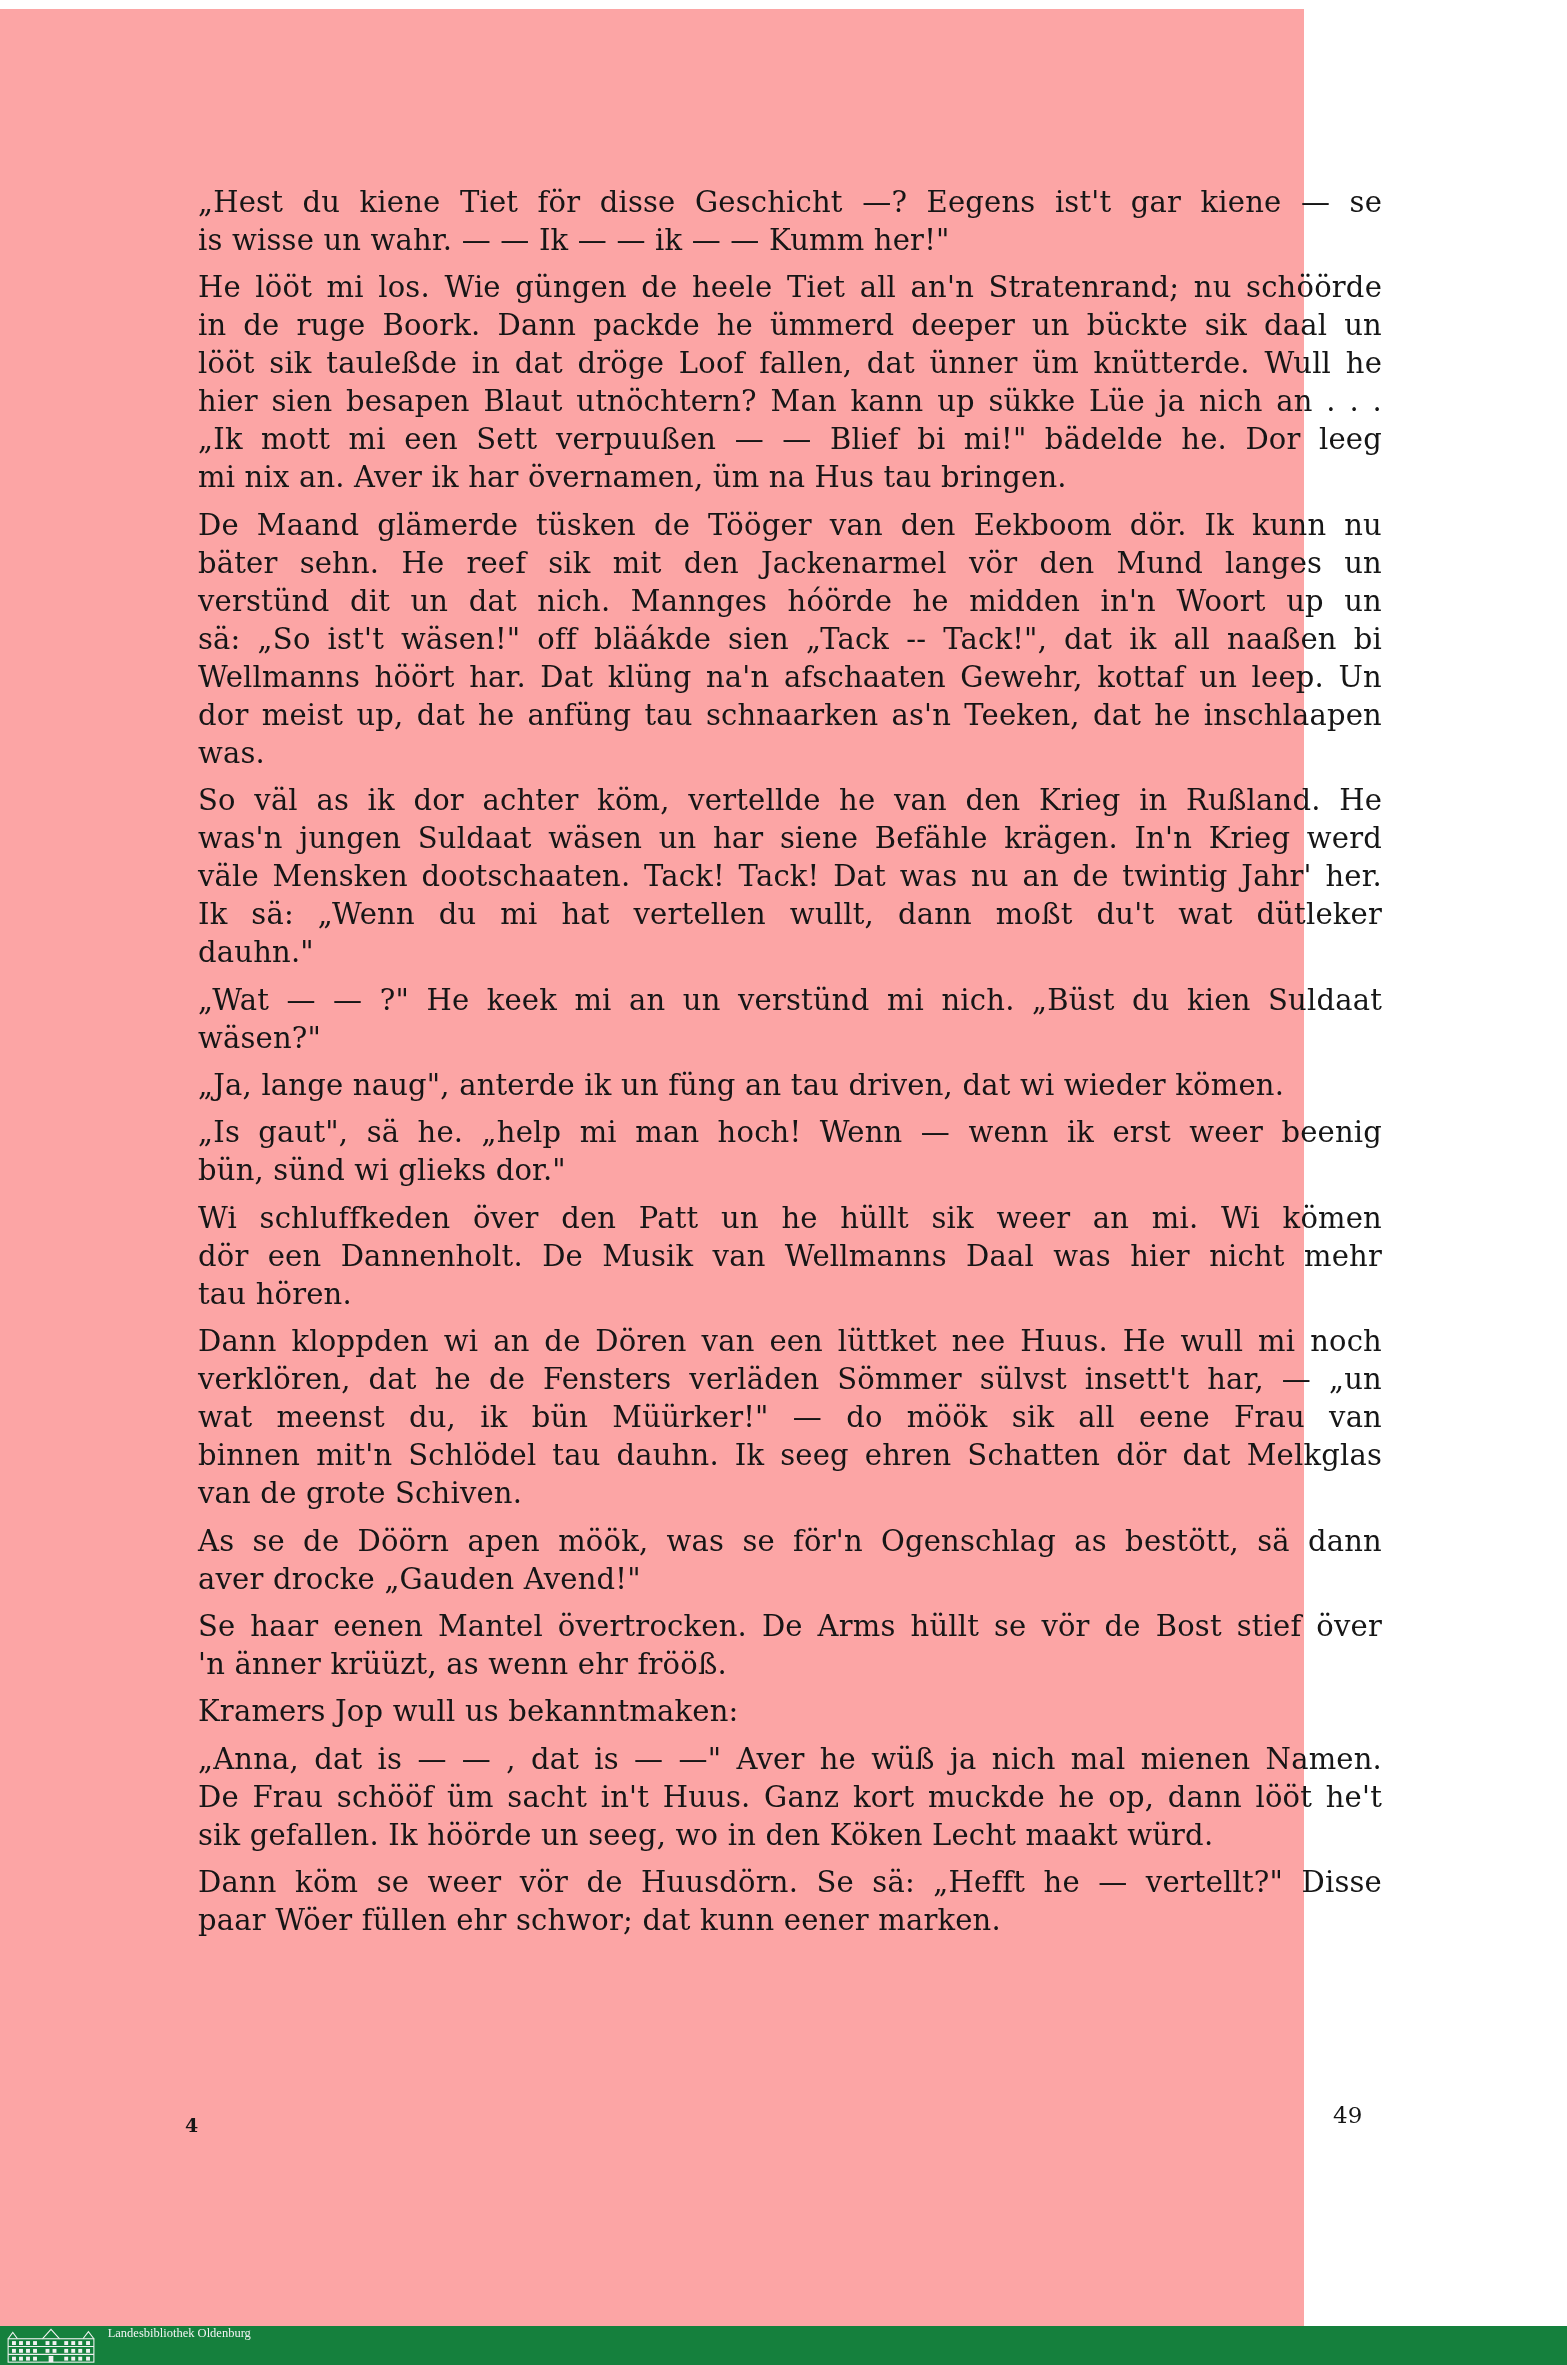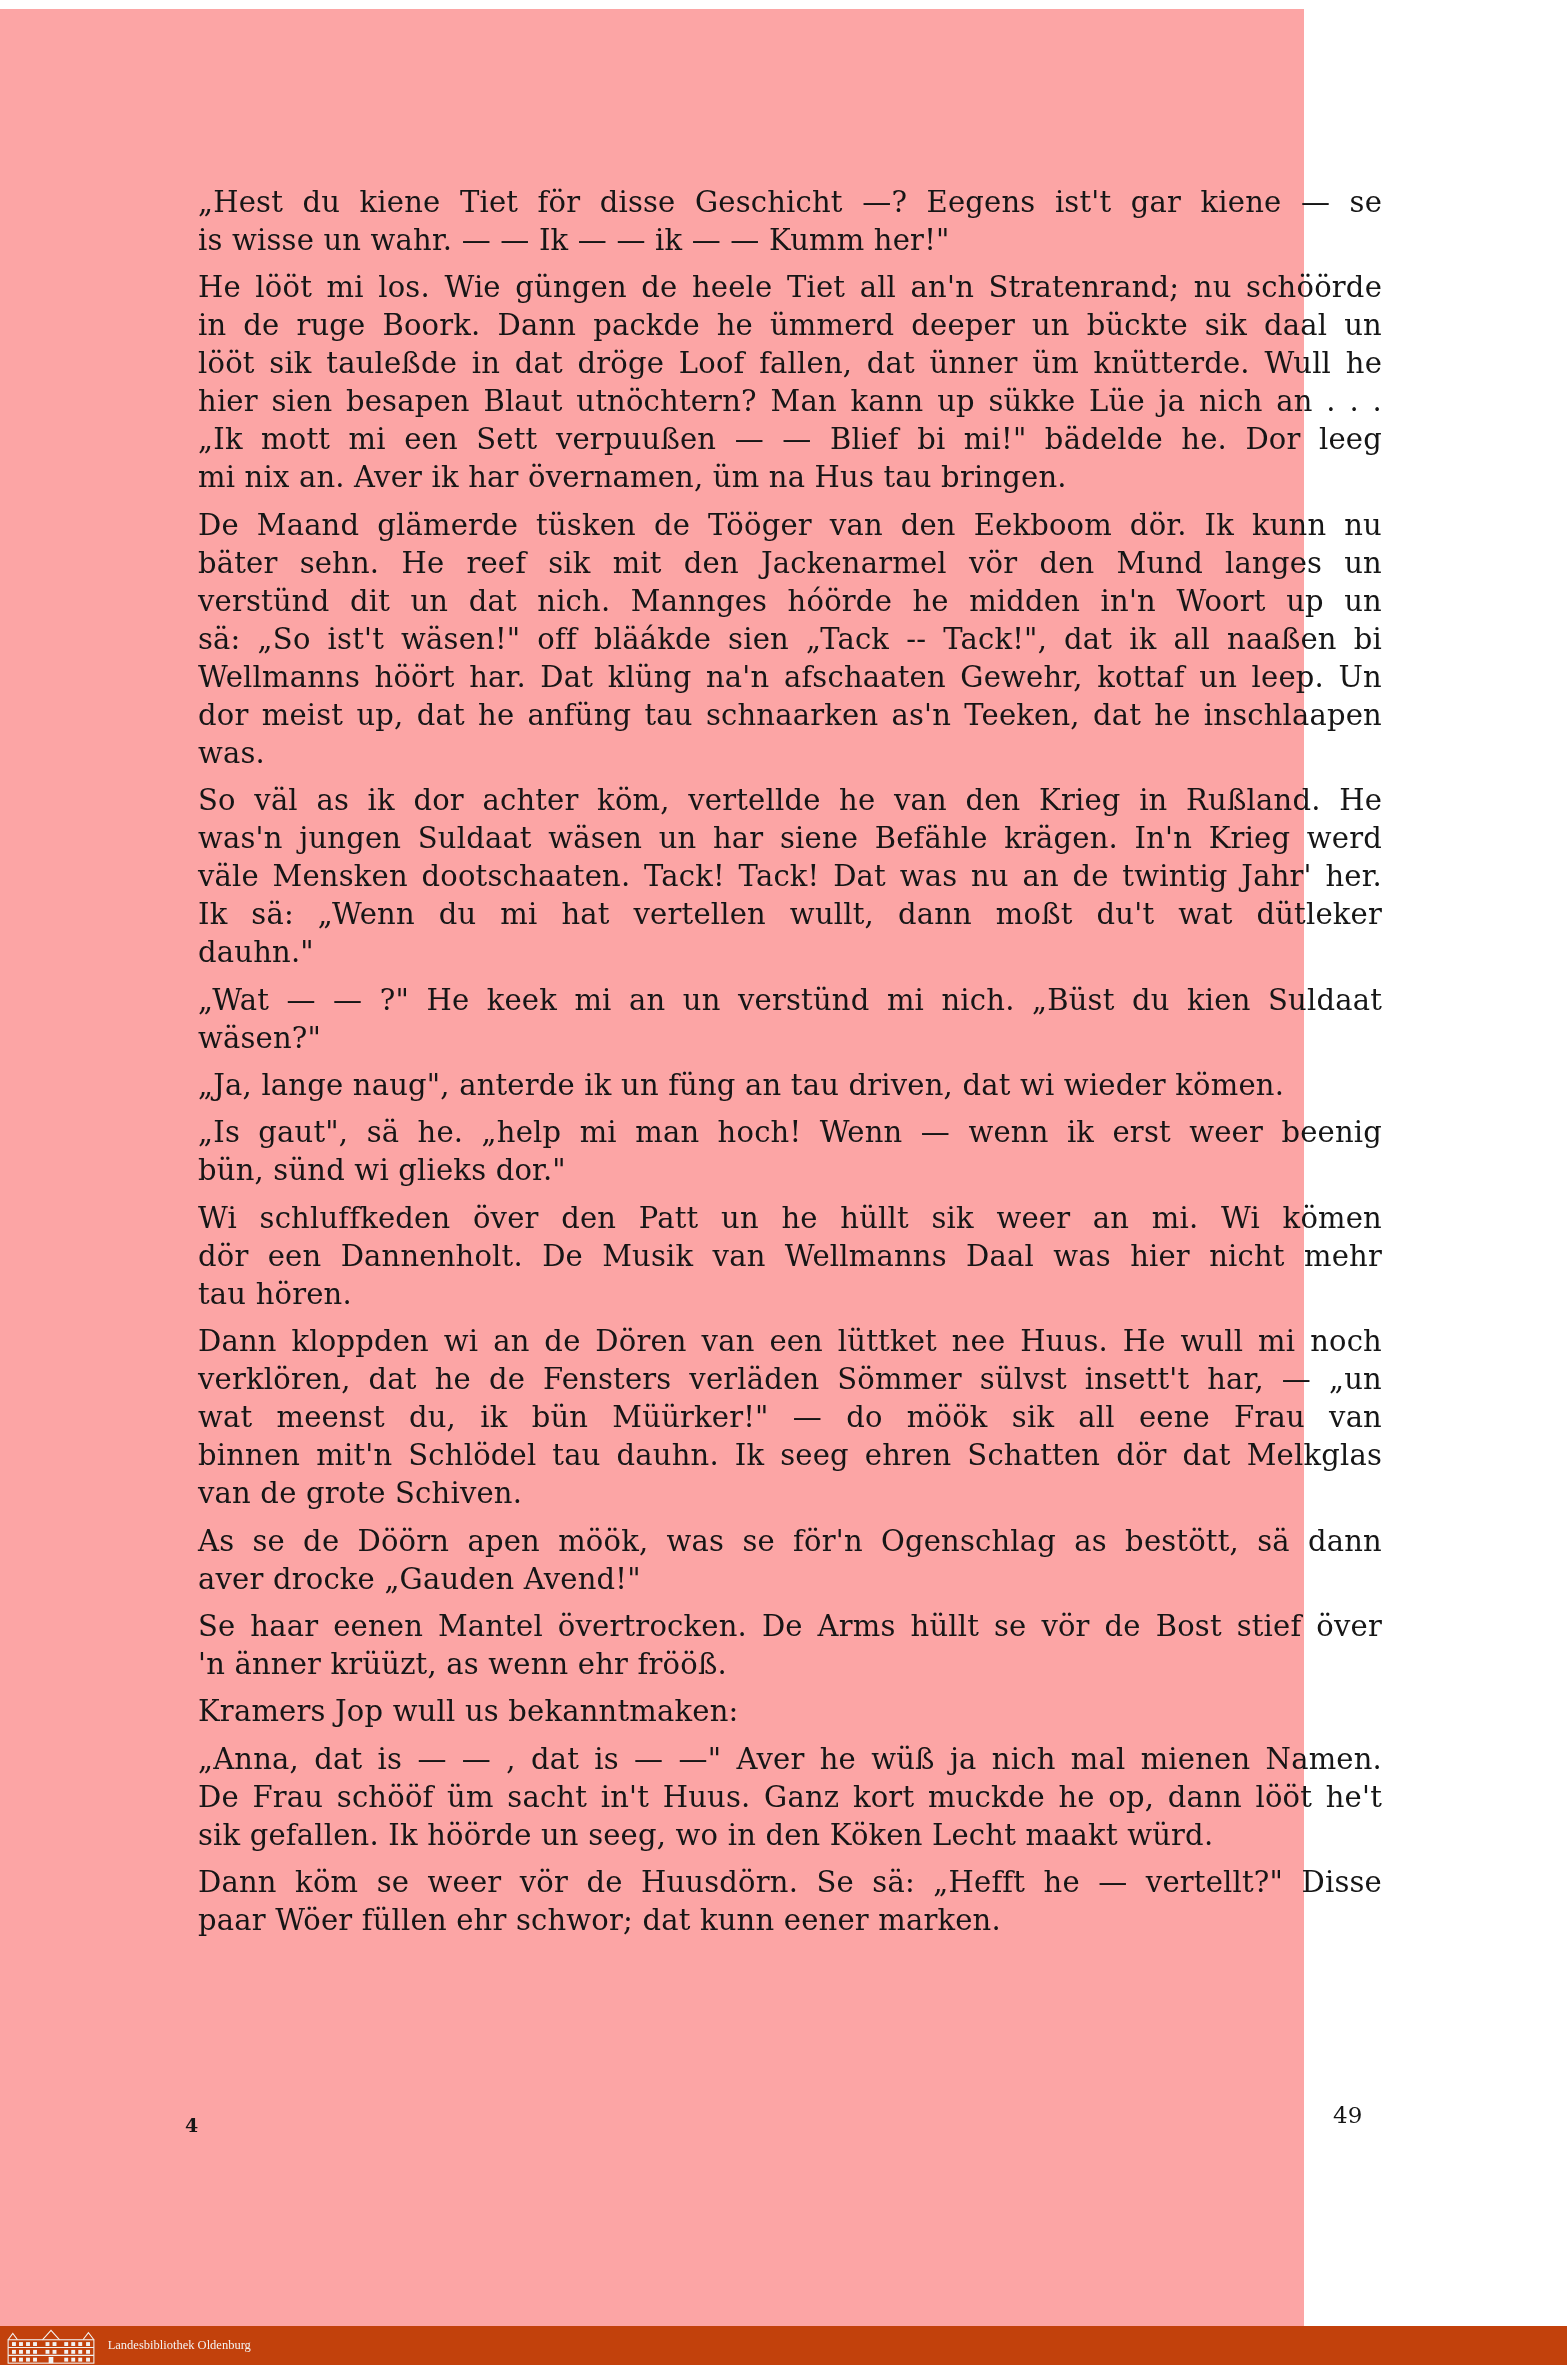--- a/index.html
+++ b/index.html
@@ -24,21 +24,21 @@
   .line.last { text-align: right; text-align-last: left; }
   .folio {
     position: absolute; top: 2093px;
     font-family: "DejaVu Serif", "Liberation Serif", serif;
     color: #161616;
   }
   .page-number { left: 1333px; font-size: 23px; text-align: right; }
   .signature-mark { left: 185px; top: 2105px; font-size: 19px; font-weight: bold; }
   .banner {
     position: absolute; left: 0; top: 2326px; width: 1568px; height: 39px;
-    background: #c2410c; display: flex; align-items: center;
+    background: #15803d; display: flex; 
   }
   .banner-logo { margin-left: 4.7px; width: 92px; height: 38px; }
   .banner-text {
     margin-left: 11px;
     font-family: "Liberation Serif", "DejaVu Serif", serif;
     font-size: 12.5px; color: #f4f4f4;
   }
 </style>
 </head>
 <body>

